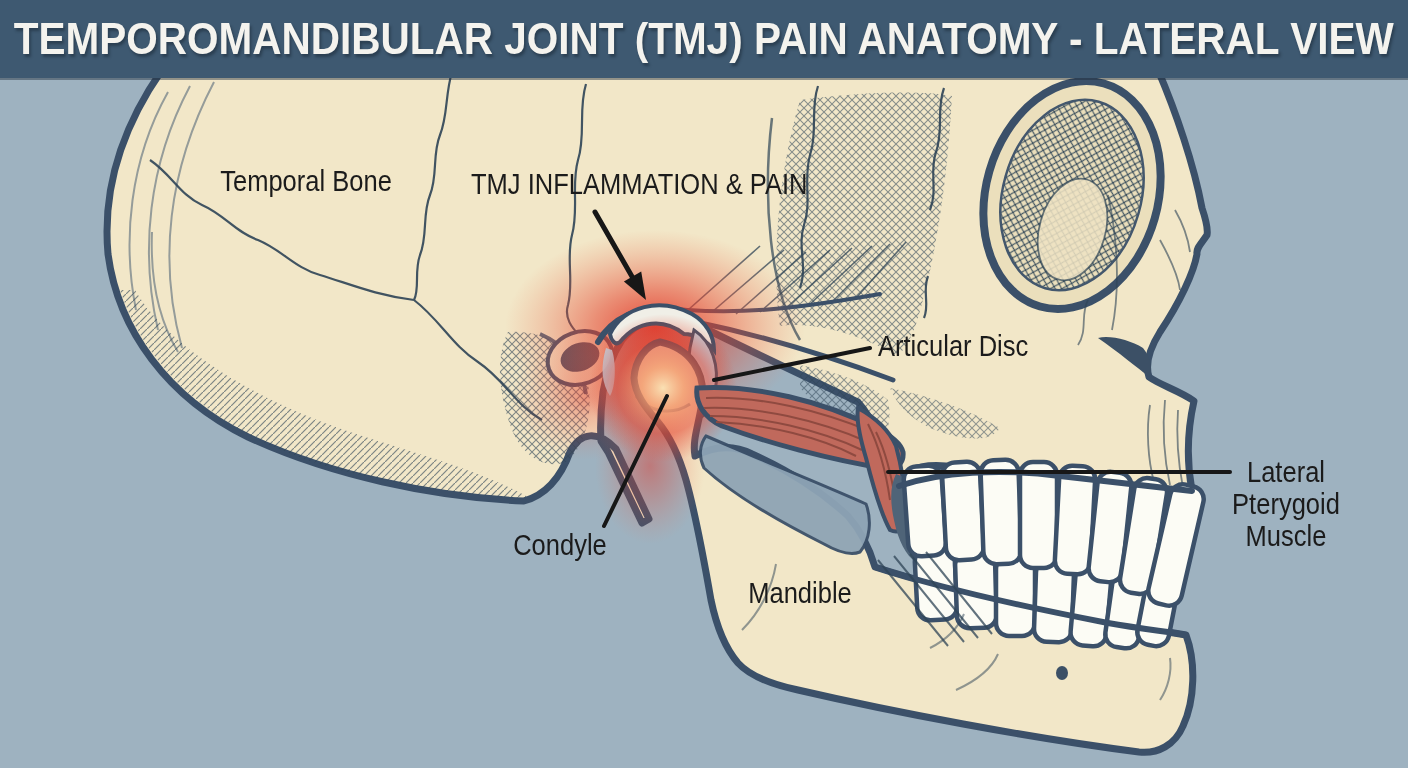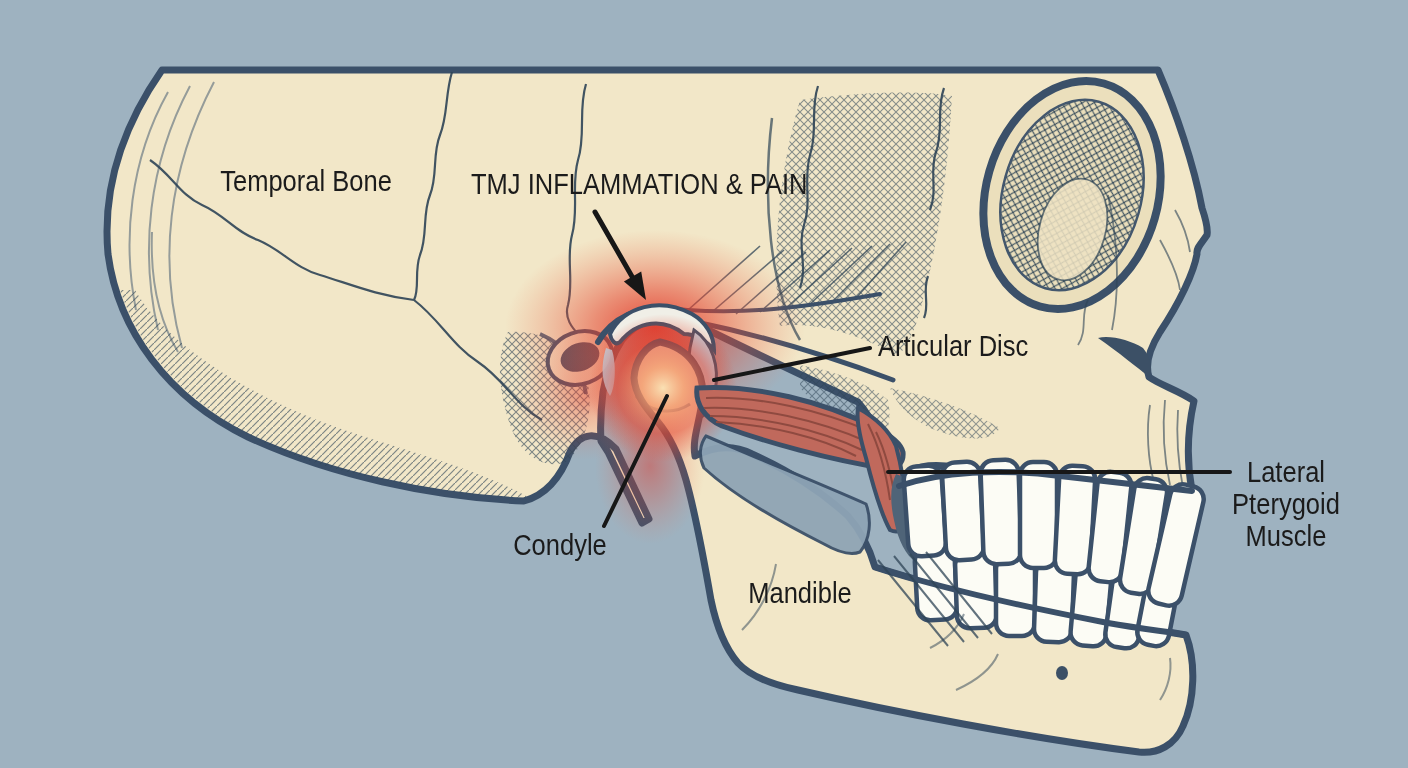--- a/index.html
+++ b/index.html
@@ -228,20 +228,23 @@
 
     <g stroke="#171717" stroke-linecap="round" fill="none">
       <path d="M 595 212 L 634 280" stroke-width="5"></path>
       <polygon points="646,300 623.9,281.6 641.2,271.6" fill="#171717" stroke="none"></polygon>
       <path d="M 714 380 L 870 348" stroke-width="4"></path>
       <path d="M 667 396 L 604 526" stroke-width="4"></path>
       <path d="M 888 472 L 1230 472" stroke-width="4"></path>
     </g>
   </svg>
 
+  <div class="title-bar">
+    <h1>TEMPOROMANDIBULAR JOINT (TMJ) PAIN ANATOMY - LATERAL VIEW</h1>
+  </div>
 
   <div class="lbl center" style="left:181px;top:165px;width:250px;">Temporal Bone</div>
 
   <div class="lbl center" style="left:450px;top:168px;width:350px;">TMJ INFLAMMATION &amp; PAIN</div>
 
   <div class="lbl left" style="left:878px;top:330px;">Articular Disc</div>
 
   <div class="lbl center" style="left:485px;top:529px;width:150px;">Condyle</div>
 
   <div class="lbl center" style="left:725px;top:577px;width:150px;">Mandible</div>

